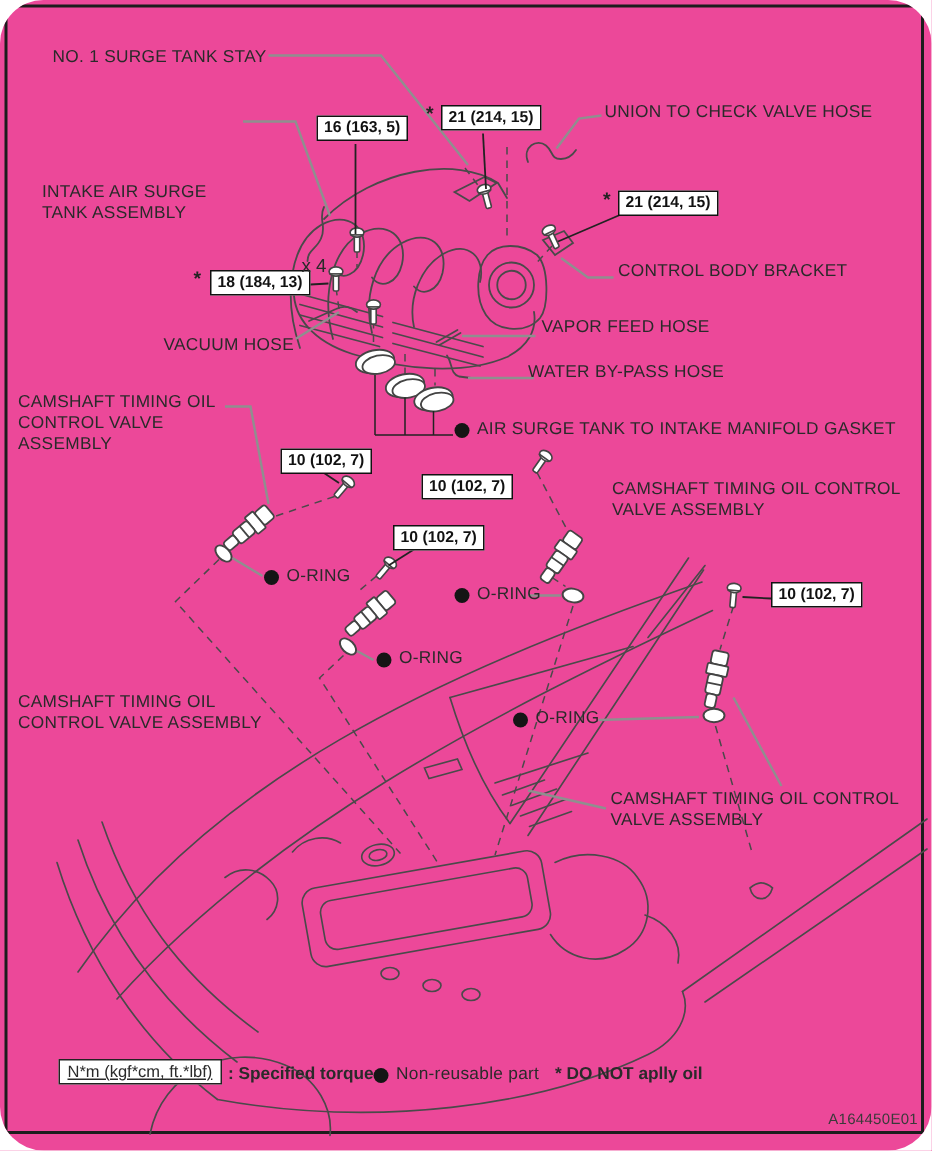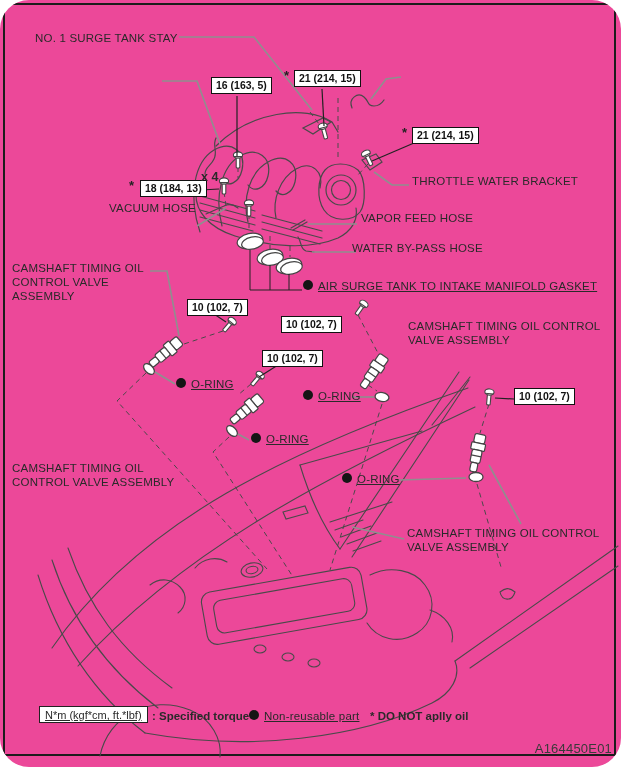--- a/index.html
+++ b/index.html
@@ -2,31 +2,31 @@
 <html><head>
 <meta charset="utf-8">
 <style>
   html,body{margin:0;padding:0;background:#fff;}
   .page{position:relative;width:621px;height:767px;background:#ec4899;overflow:hidden;
         font-family:"Liberation Sans",sans-serif;color:#2a2a2a;border-radius:29px;}
   .frame{position:absolute;left:3px;top:3px;width:609px;height:749px;border:2px solid #1c1c1c;}
   .art{position:absolute;left:0;top:0;}
   .lbl{position:absolute;font-size:11.5px;line-height:14px;letter-spacing:.2px;
        white-space:pre-line;color:#2a2a2a;}
-  .dotlbl{position:absolute;display:flex;align-items:flex-start;gap:5px;font-size:11.5px;
-          letter-spacing:.2px;color:#2a2a2a;white-space:nowrap;text-decoration:underline;}
+  .dotlbl{position:absolute;display:flex;align-items:flex-end;gap:5px;font-size:11.5px;
+          letter-spacing:.2px;color:#2a2a2a;white-space:nowrap;}
   .dot{display:inline-block;width:10px;height:10px;border-radius:50%;background:#151515;flex:0 0 auto;}
   .tq{position:absolute;font-size:10.5px;font-weight:bold;color:#111;background:#fff;
       border:1.5px solid #111;padding:1px 4px 0 4px;height:14px;line-height:13px;white-space:nowrap;}
   .ast{position:absolute;font-size:13px;font-weight:bold;color:#222;}
-  .xmult{position:absolute;font-size:12.5px;color:#2a2a2a;font-weight:bold;}
+  .xmult{position:absolute;font-size:12.5px;color:#2a2a2a;}
   .legend-box{position:absolute;left:39px;top:706px;border:1.2px solid #222;background:#fff;
       font-size:11px;padding:2px 5px 1px 5px;white-space:nowrap;text-decoration:underline;}
   .legend-text{position:absolute;font-size:11.5px;color:#2a2a2a;white-space:nowrap;font-weight:bold;}
-  .figcode{position:absolute;right:9px;top:741px;font-size:13px;color:#3a3a3a;letter-spacing:.2px;}
+  .figcode{position:absolute;right:9px;top:741px;font-size:10px;color:#3a3a3a;letter-spacing:.2px;}
 </style>
 </head>
 <body>
 
 <div class="page">
   <div class="frame"></div>
 
   <svg class="art" width="621" height="767" viewBox="0 0 621 767">
     <defs>
       <g id="bolt" stroke="#444" stroke-width="1.1" fill="#fff">
@@ -191,22 +191,25 @@
       <path d="M322,89 L324,126"></path>
       <path d="M414,143 L372,161"></path>
       <path d="M201,190 L219,189"></path>
       <path d="M214,314 L226,322"></path>
       <path d="M278,365 L259,377"></path>
       <path d="M514,399 L495,398"></path>
     </g>
   </svg>
 
   <div class="lbl" style="left:35px;top:31px">NO. 1 SURGE TANK STAY</div>
-  <div class="lbl" style="left:412px;top:174px">THROTTLE WATER BRACKET</div>
-  <div class="lbl" style="left:109px;top:201px">VACUUM HOSE</div>
+  <div class="lbl" style="left:28px;top:121px">INTAKE AIR SURGE
+TANK ASSEMBLY</div>
+  <div class="lbl" style="left:403px;top:68px">UNION TO CHECK VALVE HOSE</div>
+  <div class="lbl" style="left:412px;top:174px">CONTROL BODY BRACKET</div>
+  <div class="lbl" style="left:109px;top:223px">VACUUM HOSE</div>
   <div class="lbl" style="left:361px;top:211px">VAPOR FEED HOSE</div>
   <div class="lbl" style="left:352px;top:241px">WATER BY-PASS HOSE</div>
   <div class="dotlbl" style="left:303px;top:280px">
     <span class="dot"></span>
     <span>AIR SURGE TANK TO INTAKE MANIFOLD GASKET</span>
   </div>
   <div class="lbl" style="left:12px;top:261px">CAMSHAFT TIMING OIL
 CONTROL VALVE
 ASSEMBLY</div>
   <div class="lbl" style="left:408px;top:319px">CAMSHAFT TIMING OIL CONTROL

